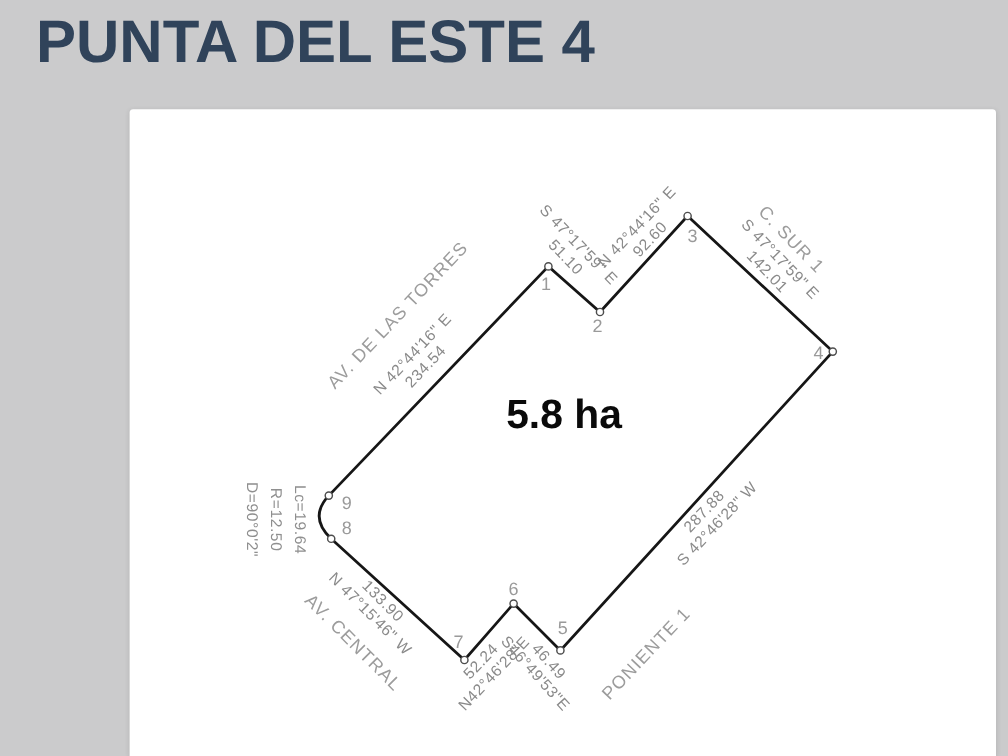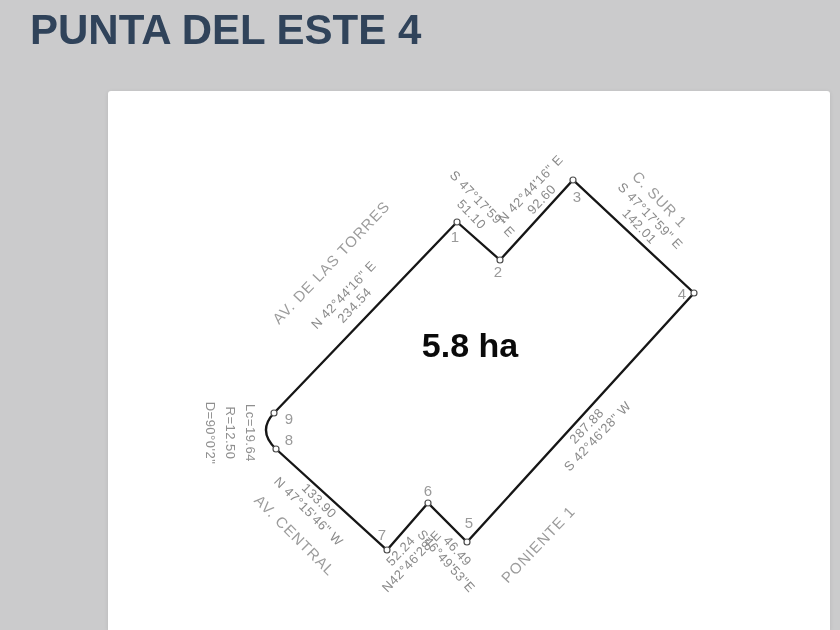--- a/index.html
+++ b/index.html
@@ -5,21 +5,21 @@
   html, body {
     margin: 0; padding: 0;
     width: 840px; height: 630px;
     overflow: hidden;
     background: #cbcbcc;
     font-family: "Liberation Sans", sans-serif;
   }
   .page { position: relative; width: 840px; height: 630px; }
   .title {
     position: absolute; left: 30px; top: 6px;
-    font-size: 42px; font-weight: 800; letter-spacing: 0px;
+    font-size: 50px; font-weight: 800; letter-spacing: 0px;
     color: #30435a;
     white-space: nowrap;
   }
   .card {
     position: absolute; left: 108px; top: 91px;
     width: 722px; height: 539px;
     background: #ffffff;
     border-radius: 3px 3px 0 0;
     box-shadow: 0 1px 4px rgba(0,0,0,0.10);
   }

